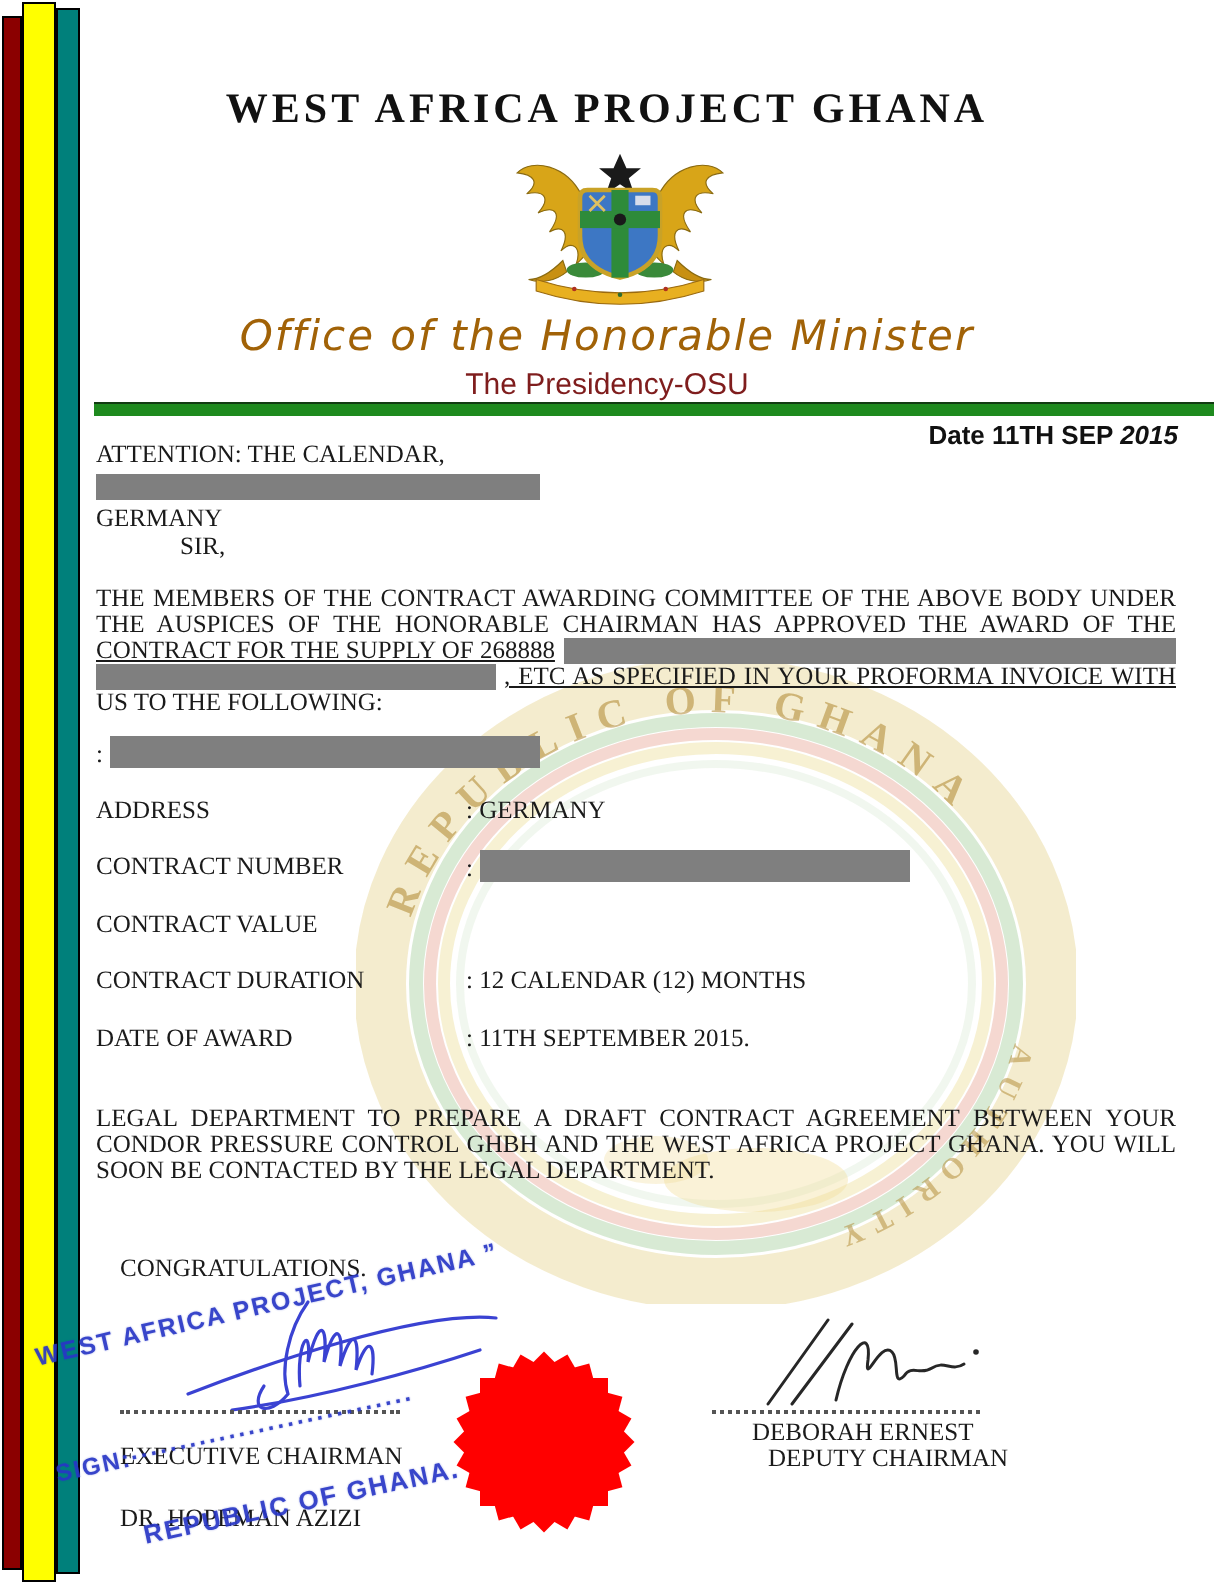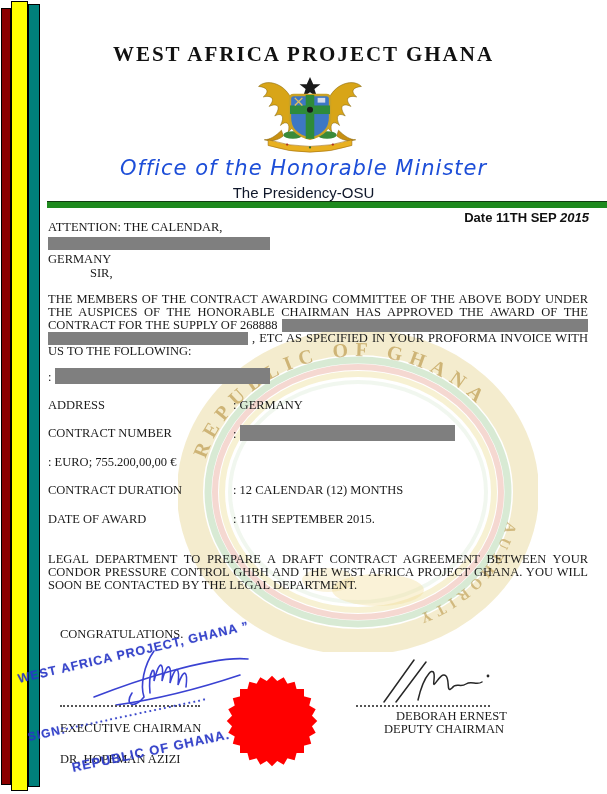--- a/index.html
+++ b/index.html
@@ -11,59 +11,59 @@
   .stripe.yellow{left:11px;top:1px;width:17px;height:790px;background:#FFFF00;}
   .stripe.teal{left:28px;top:4px;width:12px;height:783px;background:#00807B;}
   
   .watermark{position:absolute;left:178px;top:328px;width:360px;height:324px;z-index:0;pointer-events:none;}
   .content{position:absolute;inset:0;z-index:1;}
   
   .org-title{position:absolute;left:0;top:42px;width:607px;text-align:center;
              font-family:"Liberation Serif",serif;font-weight:bold;font-size:21px;letter-spacing:2px;color:#111;}
   .emblem{position:absolute;left:252px;top:75px;width:116px;height:80px;}
   .office-line{position:absolute;left:0;top:156px;width:607px;text-align:center;
-               font-family:"DejaVu Sans",cursive;font-style:italic;font-size:21px;color:#1d4ed8;letter-spacing:1px;}
+               font-family:"DejaVu Sans",cursive;font-style:italic;font-size:21px;color:#a16207;letter-spacing:1px;}
   .presidency{position:absolute;left:0;top:184px;width:607px;text-align:center;
-              font-family:"Liberation Sans",sans-serif;font-size:15px;color:#0f172a;}
+              font-family:"Liberation Sans",sans-serif;font-size:15px;color:#7f1d1d;}
   .green-bar{position:absolute;left:47px;top:201px;width:560px;height:6px;background:#1E8A1E;border-top:1px solid #123C12;}
   .date-line{position:absolute;right:18px;top:210px;font-family:"Liberation Sans",sans-serif;
              font-weight:bold;font-size:13px;color:#111;}
   .date-line .yr{font-style:italic;margin-top:15px;}
   
   .t{font-size:12.5px;line-height:13px;}
   .attention{position:absolute;left:48px;top:221px;}
   .redact{background:#7F7F7F;}
   .bar-attn{position:absolute;left:48px;top:237px;width:222px;height:13px;}
   .country{position:absolute;left:48px;top:253px;}
   .salutation{position:absolute;left:48px;top:267px;margin-left:42px;}
   .para{position:absolute;left:48px;width:540px;}
   .para1{top:293px;}
   .para2{top:553px;}
   .jline{text-align:justify;text-align-last:justify;height:13px;}
   .pline{height:13px;}
-  .fline{display:flex;align-items:flex-end;height:13px;}
+  .fline{display:flex;align-items:flex-end;height:13px;text-decoration:underline;}
   .fline .grow{flex:1;height:13px;margin-left:5px;}
   .fline .lead{width:200px;height:13px;margin-right:4px;}
   .fline .jtext{flex:1;text-align:justify;text-align-last:justify;}
   
   .fields{position:absolute;left:48px;top:370px;width:540px;}
   .frow{display:flex;height:28.5px;align-items:flex-start;}
   .flabel{width:185px;}
   .fvalue{flex:1;}
   .fredact{display:inline-block;width:215px;height:16px;vertical-align:middle;margin-left:4px;position:relative;top:-2px;}
   .congrats{position:absolute;left:48px;top:628px;margin-left:12px;}
   
   .sig-blue{position:absolute;left:88px;top:641px;width:168px;height:72px;}
   .dotline{border-bottom:2px dotted #555;height:0;}
   .dot-left{position:absolute;left:60px;top:705px;width:140px;}
   .name-left{position:absolute;left:60px;top:709px;margin-top:44px;}
   .title-left{position:absolute;left:60px;top:722px;}
   .sig-black{position:absolute;left:378px;top:654px;width:132px;height:54px;}
   .dot-right{position:absolute;left:356px;top:705px;width:134px;}
-  .name-right{position:absolute;left:396px;top:710px;font-family:Liberation Serif, serif;}
+  .name-right{position:absolute;left:376px;top:710px;font-family:Liberation Serif, serif;}
   .title-right{position:absolute;left:384px;top:723px;}
   
   .stamp{position:absolute;font-family:"Liberation Sans",sans-serif;font-weight:bold;color:#2836C6;
          opacity:.92;white-space:nowrap;text-shadow:0 0 1px rgba(40,60,200,.45);}
   .stamp1{left:18px;top:672px;font-size:12.5px;letter-spacing:1px;transform:rotate(-13deg);transform-origin:left center;}
   .stamp2{left:28px;top:730px;font-size:12px;letter-spacing:1px;transform:rotate(-12deg);transform-origin:left center;}
   .stamp3{left:72px;top:760px;font-size:13px;letter-spacing:1px;transform:rotate(-12deg);transform-origin:left center;}
   
   .seal{position:absolute;left:227px;top:676px;width:90px;height:90px;}
   .seal .sq{position:absolute;left:13px;top:13px;width:64px;height:64px;background:#FF0000;}
@@ -169,21 +169,21 @@
       </div>
       <div class="frow">
         <span class="flabel">ADDRESS</span>
         <span class="fvalue">: GERMANY</span>
       </div>
       <div class="frow">
         <span class="flabel">CONTRACT NUMBER</span>
         <span class="fvalue"><span>:</span><span class="redact fredact"></span></span>
       </div>
       <div class="frow">
-        <span class="fvalue">: EURO; 755.200,00,00 €</span>
+        <span class="flabel">CONTRACT VALUE</span>
       </div>
       <div class="frow">
         <span class="flabel">CONTRACT DURATION</span>
         <span class="fvalue">:  12 CALENDAR (12) MONTHS</span>
       </div>
       <div class="frow">
         <span class="flabel">DATE OF AWARD</span>
         <span class="fvalue">: 11TH SEPTEMBER 2015.</span>
       </div>
     </div>

